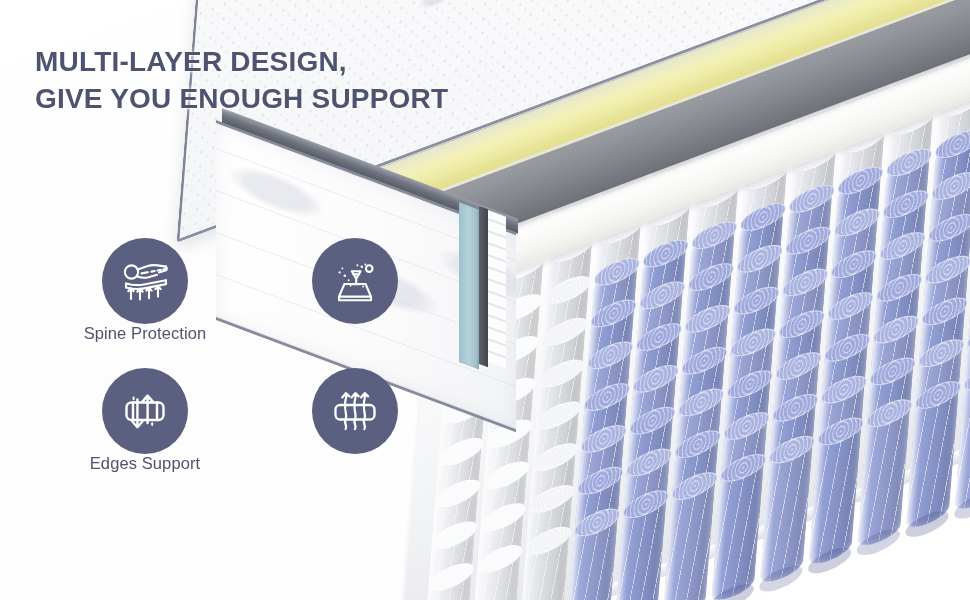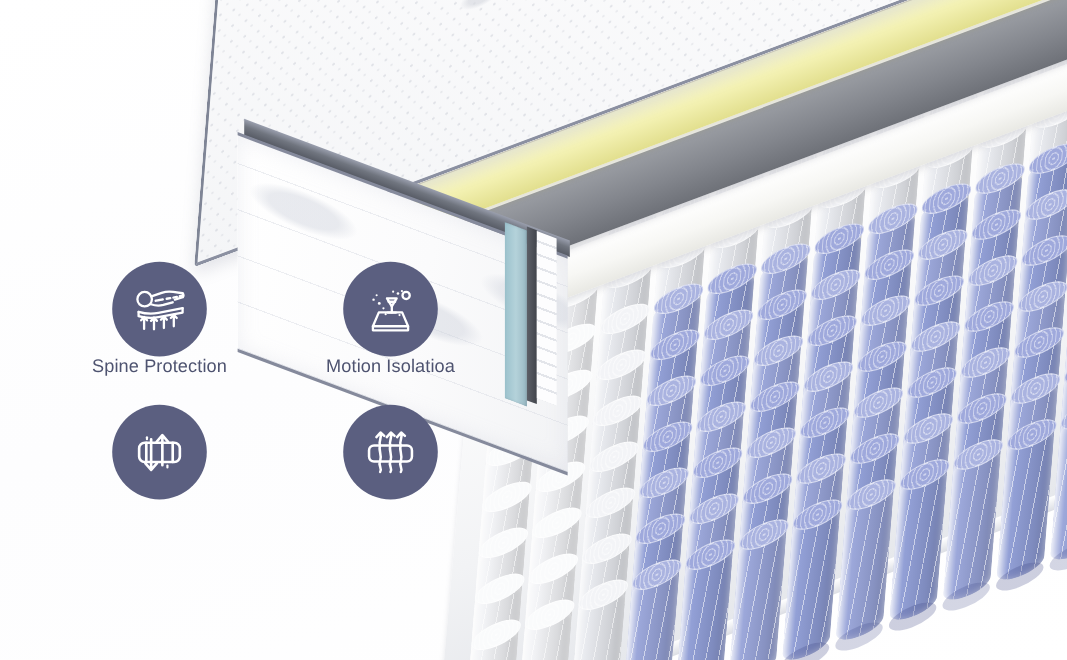--- a/index.html
+++ b/index.html
@@ -365,20 +365,22 @@
 
     <div class="piping"></div>
     <div class="side-wall"></div>
 
     <div class="cut-edge"></div>
     <div class="cut-edge-dark"></div>
     <div class="cut-edge-coilstrip"></div>
   </div>
 
   <div class="headline">
+    <div>MULTI-LAYER DESIGN,</div>
+    <div>GIVE YOU ENOUGH SUPPORT</div>
   </div>
 
   <div class="features">
 
     <div class="feature f1">
       <div class="icon-circle">
         <span>
           <svg width="56" height="56" viewBox="0 0 56 56" fill="none" stroke="#ffffff" stroke-width="2.1" stroke-linecap="round" stroke-linejoin="round">
 
             <circle cx="14.5" cy="19" r="6.6" fill="none"></circle>
@@ -427,21 +429,20 @@
             <circle cx="15.4" cy="15.4" r="0.95" fill="#ffffff" stroke="none"></circle>
             <circle cx="21.6" cy="27.3" r="1.0" fill="#ffffff" stroke="none"></circle>
             <circle cx="34.8" cy="13.8" r="1.2" fill="#ffffff" stroke="none"></circle>
             <circle cx="38.4" cy="11.6" r="1.0" fill="#ffffff" stroke="none"></circle>
             <circle cx="30.4" cy="12.2" r="1.0" fill="#ffffff" stroke="none"></circle>
             <circle cx="23.6" cy="32.6" r="1.0" fill="#ffffff" stroke="none"></circle>
             <circle cx="36.2" cy="33.4" r="1.0" fill="#ffffff" stroke="none"></circle>
           </svg>
         </span>
       </div>
-      <div class="feature-label">Motion Isolatioa</div>
     </div>
 
     <div class="feature f3">
       <div class="icon-circle">
         <span>
           <svg width="56" height="56" viewBox="0 0 56 56" fill="none" stroke="#ffffff" stroke-width="2.4" stroke-linecap="round" stroke-linejoin="round">
 
             <rect x="9.5" y="19.5" width="37" height="17.5" rx="5" ry="5"></rect>
 
             <path d="M16 19.5 L16 37"></path>
@@ -449,20 +450,21 @@
 
             <path d="M30.6 40 L30.6 13.2 M25.4 18.6 L30.6 12.6 L35.8 18.6"></path>
 
             <path d="M20.4 16.4 L20.4 43.6 M15.2 38.2 L20.4 44.2 L25.6 38.2"></path>
 
             <path d="M16.6 14.6 L16.6 16.3" stroke-width="2"></path>
             <path d="M35.2 40.2 L35.2 41.9" stroke-width="2"></path>
           </svg>
         </span>
       </div>
+      <div class="feature-label">Edges Support</div>
     </div>
 
     <div class="feature f4">
       <div class="icon-circle">
         <span>
           <svg width="56" height="56" viewBox="0 0 56 56" fill="none" stroke="#ffffff" stroke-width="2.3" stroke-linecap="round" stroke-linejoin="round">
 
             <rect x="8.5" y="22" width="39" height="14.5" rx="4.5" ry="4.5"></rect>
 
             <path d="M18.6 22 C16.4 26, 20.8 30, 18.6 36.5"></path>

